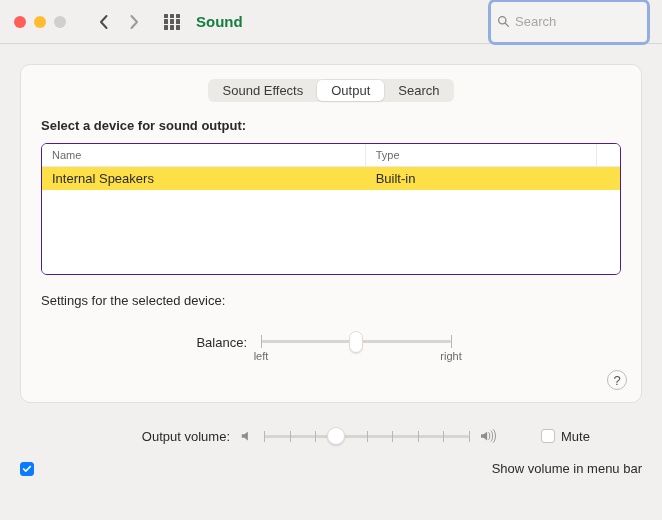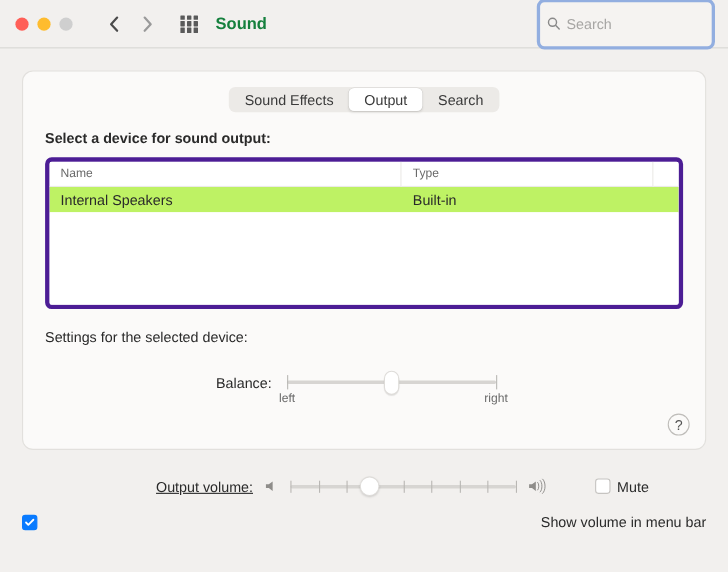--- a/index.html
+++ b/index.html
@@ -87,21 +87,21 @@
     cursor: default;
   }
   .tab.active {
     background: #ffffff;
     box-shadow: 0 0 0 0.5px rgba(0,0,0,.08), 0 1px 2px rgba(0,0,0,.08);
   }
 
   .section-label { font-weight: 600; font-size: 13px; margin-bottom: 10px; }
 
   .devtable {
-    border: 4px solid #4c1d95;
+    border: 1px solid #4c1d95;
     border-radius: 6px;
     overflow: hidden;
     background: #fff;
   }
   .dthead {
     display: grid;
     grid-template-columns: 56% 40% 4%;
     font-size: 11px;
     color: #6a6a6a;
     background: #fff;
@@ -110,21 +110,21 @@
     padding: 5px 10px;
     border-bottom: 1px solid #eceae7;
     border-right: 1px solid #eceae7;
   }
   .dthead > div:last-child { border-right: none; }
   .dtrow {
     display: grid;
     grid-template-columns: 56% 44%;
     font-size: 13px;
   }
-  .dtrow.selected { background: #bef264; }
+  .dtrow.selected { background: #fde047; }
   .dtrow > div { padding: 4px 10px; }
   .dtbody-rest {
     height: 84px;
     background: #fff;
   }
 
   .settings-label { font-size: 13px; margin-top: 18px; margin-bottom: 18px; }
 
   .balance-row {
     display: grid;
@@ -178,21 +178,21 @@
 
   .footer {
     padding: 6px 20px 14px 20px;
   }
   .vol-row {
     display: grid;
     grid-template-columns: 220px 1fr;
     align-items: center;
     margin-bottom: 10px;
   }
-  .vol-row .lbl { text-align: right; padding-right: 10px; font-size: 13px; text-decoration: underline; }
+  .vol-row .lbl { text-align: right; padding-right: 10px; font-size: 13px; }
   .vol-wrap { display: flex; align-items: center; gap: 10px; }
   .spk-icon { color: #8f8d8a; display:flex; align-items:center; }
   .vol-slider { position: relative; height: 30px; flex: 1; }
   .mute-wrap { display: flex; gap: 6px; margin-left: 6px; padding-left: 28px; }
   .cbox {
     width: 14px; height: 14px; border-radius: 3px;
     border: 1px solid #c6c4c1; background: #fff;
     display: inline-flex; align-items: center; justify-content: center;
   }
   .cbox.checked { background: #0a7bff; border-color: #0a7bff; }

